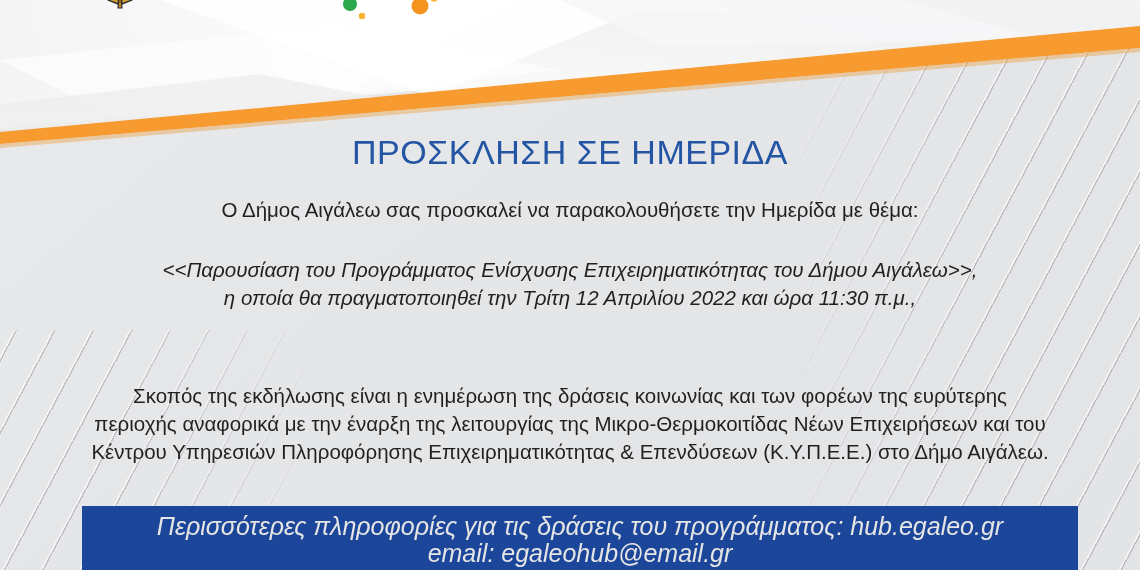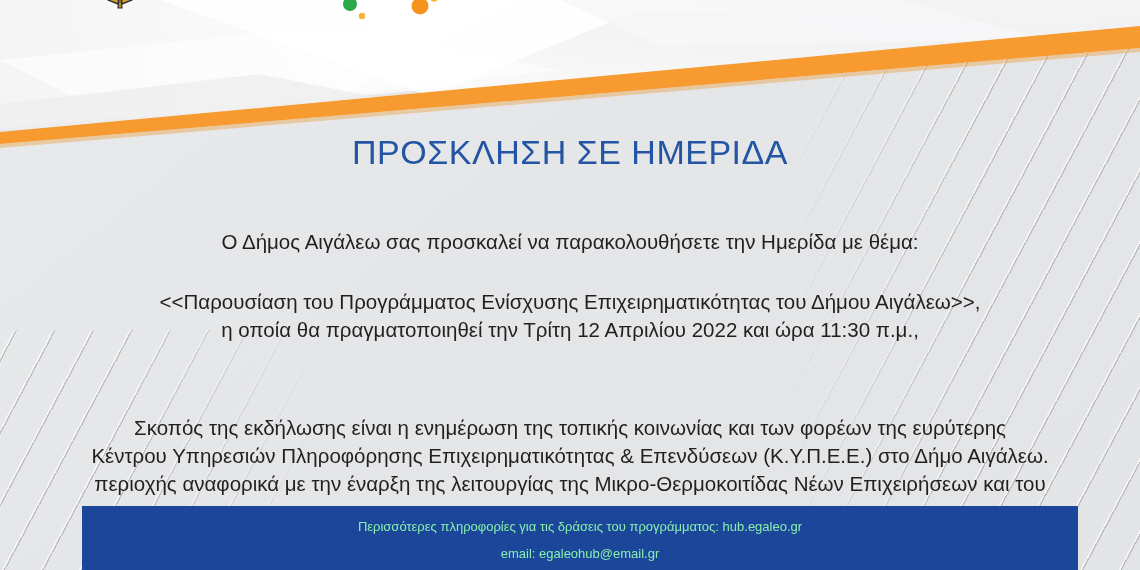--- a/index.html
+++ b/index.html
@@ -95,41 +95,41 @@
     font-weight: 400;
     line-height: 1.1;
   }
   .para {
     position: absolute;
     left: 0; right: 0;
     text-align: center;
     color: #231f20;
     font-size: 20.5px;
     line-height: 28px;
-    margin-top: 32px;
   }
   .para-intro { top: 196px; }
-  .para-details { top: 256px; }
+  .para-details { top: 256px; font-style: italic; }
   .para-scope  { top: 382px; }
   .para p { margin: 0; }
 
   
   .footer-bar {
     position: absolute;
     left: 82px; top: 506px;
     width: 996px; height: 64px;
     background: #1B4699;
   }
   .footer-bar .ftxt {
     position: absolute;
     left: 0; right: 0;
     text-align: center;
-    color: #86efac;
-    font-size: 13px;
+    color: #e5e5e5;
+    font-size: 25px;
     line-height: 27px;
+    font-style: italic;
   }
   .footer-line1 { top: 7px; }
   .footer-line2 { top: 34px; }
 </style>
 </head>
 <body>
 
 <div id="poster">
 
   <div class="bg-base"></div>
@@ -218,23 +218,23 @@
     <div class="para para-intro">
       <p>Ο Δήμος Αιγάλεω σας προσκαλεί να παρακολουθήσετε την Ημερίδα  με θέμα:</p>
     </div>
 
     <div class="para para-details">
       <p>&lt;&lt;Παρουσίαση του Προγράμματος Ενίσχυσης Επιχειρηματικότητας του Δήμου Αιγάλεω&gt;&gt;,</p>
       <p>η οποία θα πραγματοποιηθεί την Τρίτη 12 Απριλίου 2022 και ώρα 11:30 π.μ.,</p>
     </div>
 
     <div class="para para-scope">
-      <p>Σκοπός της εκδήλωσης είναι η ενημέρωση της τοπικής κοινωνίας και των φορέων της ευρύτερης</p>
+      <p>Σκοπός της εκδήλωσης είναι η ενημέρωση της δράσεις κοινωνίας και των φορέων της ευρύτερης</p>
+      <p>περιοχής αναφορικά με την έναρξη της λειτουργίας της Μικρο-Θερμοκοιτίδας Νέων Επιχειρήσεων και του</p>
       <p>Κέντρου Υπηρεσιών Πληροφόρησης Επιχειρηματικότητας &amp; Επενδύσεων (Κ.Υ.Π.Ε.Ε.) στο Δήμο Αιγάλεω.</p>
-      <p>περιοχής αναφορικά με την έναρξη της λειτουργίας της Μικρο-Θερμοκοιτίδας Νέων Επιχειρήσεων και του</p>
     </div>
 
   </div>
 
   <div class="footer-bar">
     <div class="ftxt footer-line1">Περισσότερες πληροφορίες για τις δράσεις του προγράμματος: hub.egaleo.gr</div>
     <div class="ftxt footer-line2">email: egaleohub@email.gr</div>
   </div>
 
 </div>

